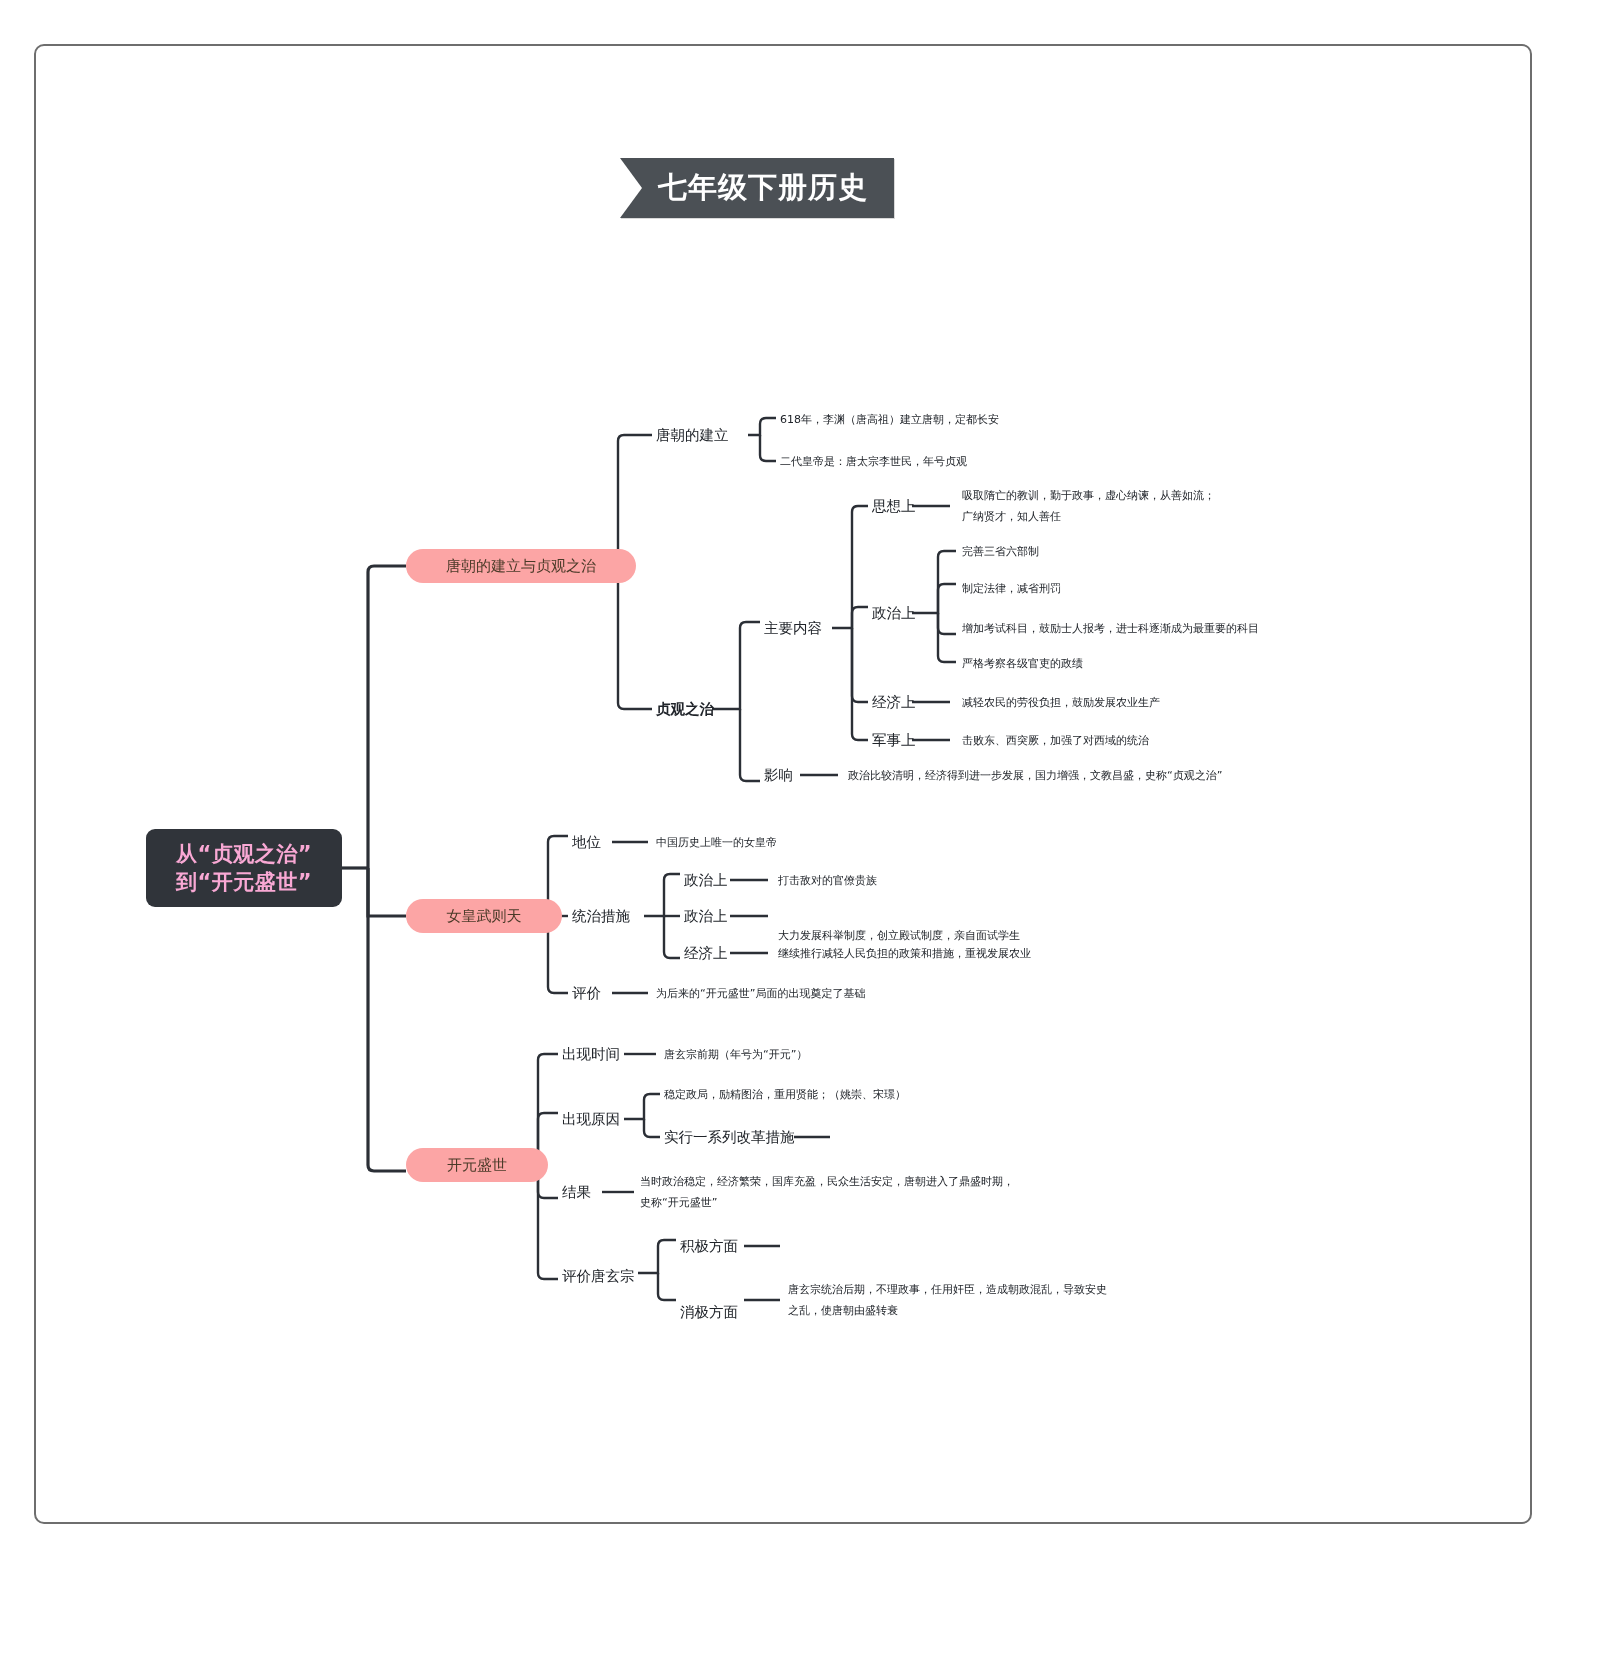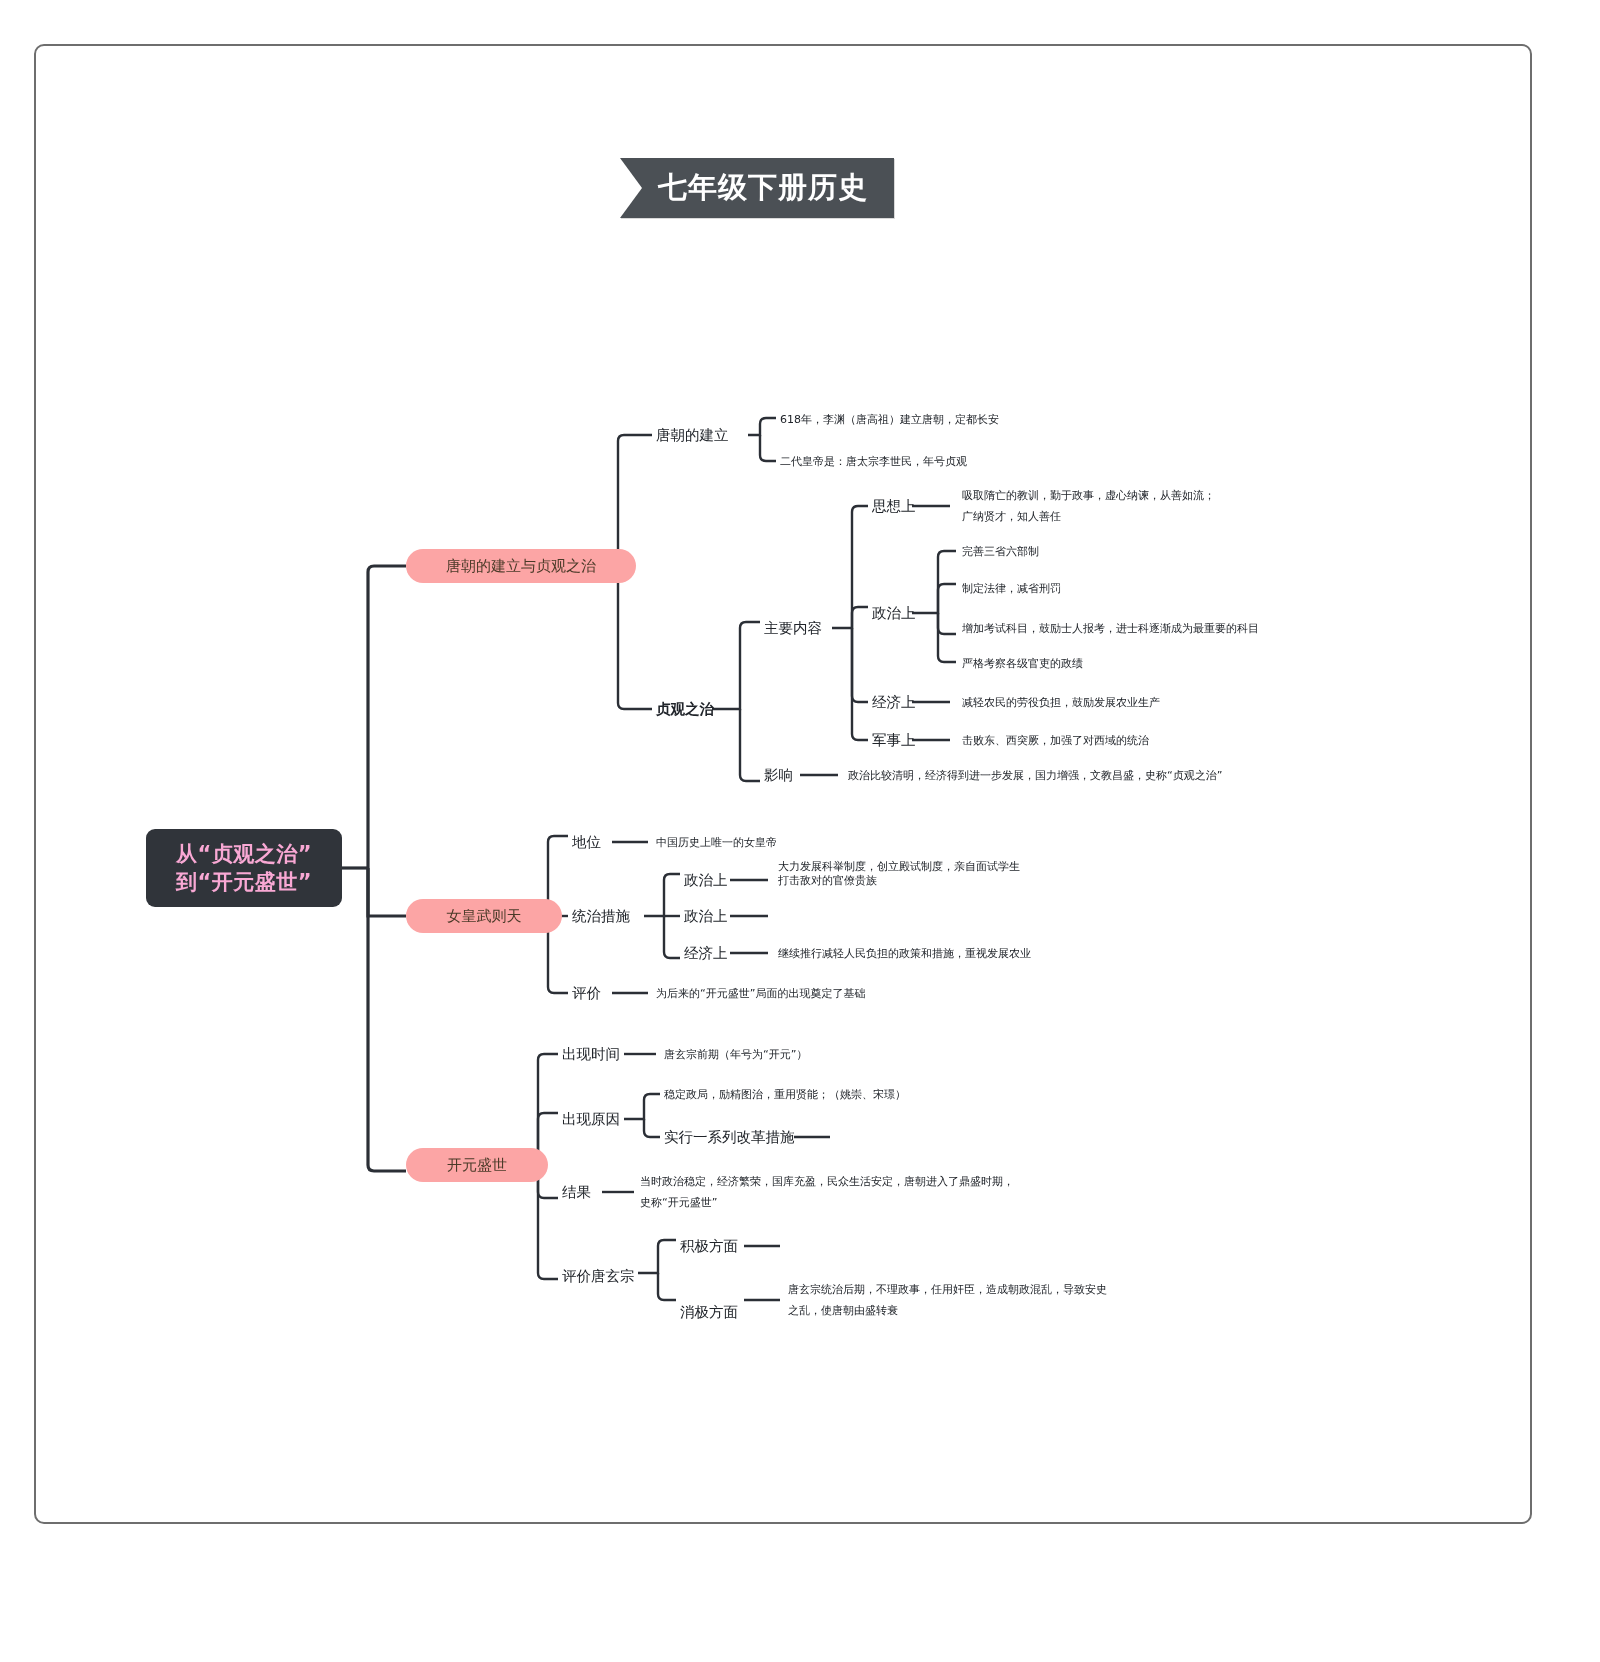--- a/index.html
+++ b/index.html
@@ -158,21 +158,21 @@
 
   <div class="tnode lbl" style="left:572px;top:832px;">地位</div>
   <div class="tnode" style="left:656px;top:832px;">中国历史上唯一的女皇帝</div>
 
   <div class="tnode lbl" style="left:572px;top:906px;">统治措施</div>
 
   <div class="tnode lbl" style="left:684px;top:870px;">政治上</div>
   <div class="tnode" style="left:778px;top:870px;">打击敌对的官僚贵族</div>
 
   <div class="tnode lbl" style="left:684px;top:906px;">政治上</div>
-  <div class="tnode" style="left:778px;top:856px;">大力发展科举制度，创立殿试制度，亲自面试学生</div>
+  <div class="tnode" style="left:778px;top:925px;">大力发展科举制度，创立殿试制度，亲自面试学生</div>
 
   <div class="tnode lbl" style="left:684px;top:943px;">经济上</div>
   <div class="tnode" style="left:778px;top:943px;">继续推行减轻人民负担的政策和措施，重视发展农业</div>
 
   <div class="tnode lbl" style="left:572px;top:983px;">评价</div>
   <div class="tnode" style="left:656px;top:983px;">为后来的“开元盛世”局面的出现奠定了基础</div>
 
   <div class="tnode lbl" style="left:562px;top:1044px;">出现时间</div>
   <div class="tnode" style="left:664px;top:1044px;">唐玄宗前期（年号为“开元”）</div>
 

